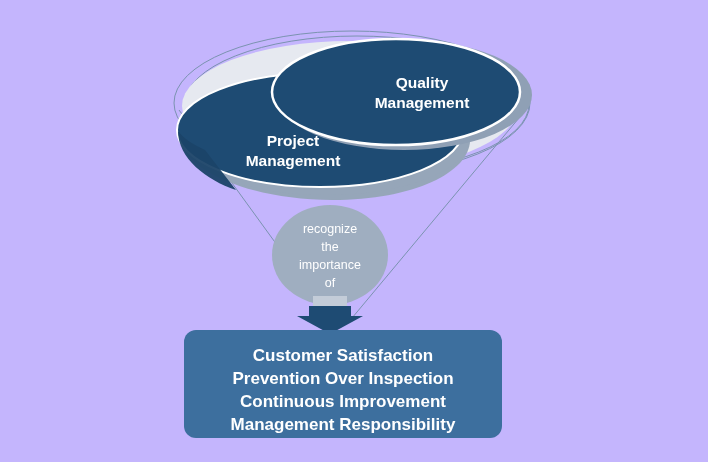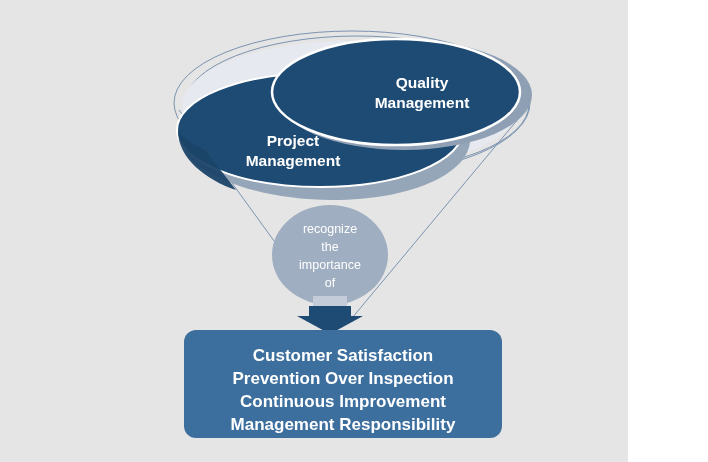--- a/index.html
+++ b/index.html
@@ -9,23 +9,23 @@
     background: #ffffff;
   }
   body {
     width: 708px;
     height: 462px;
     overflow: hidden;
     font-family: "Liberation Sans", sans-serif;
   }
   #canvas {
     position: relative;
-    width: 628px;
+    width: 708px;
     height: 462px;
-    background: #e5e5e5;
+    background: #c4b5fd;
   }
   #diagram-svg {
     position: absolute;
     left: 0;
     top: 0;
     width: 708px;
     height: 462px;
   }
   .svg-label {
     font-family: "Liberation Sans", sans-serif;

